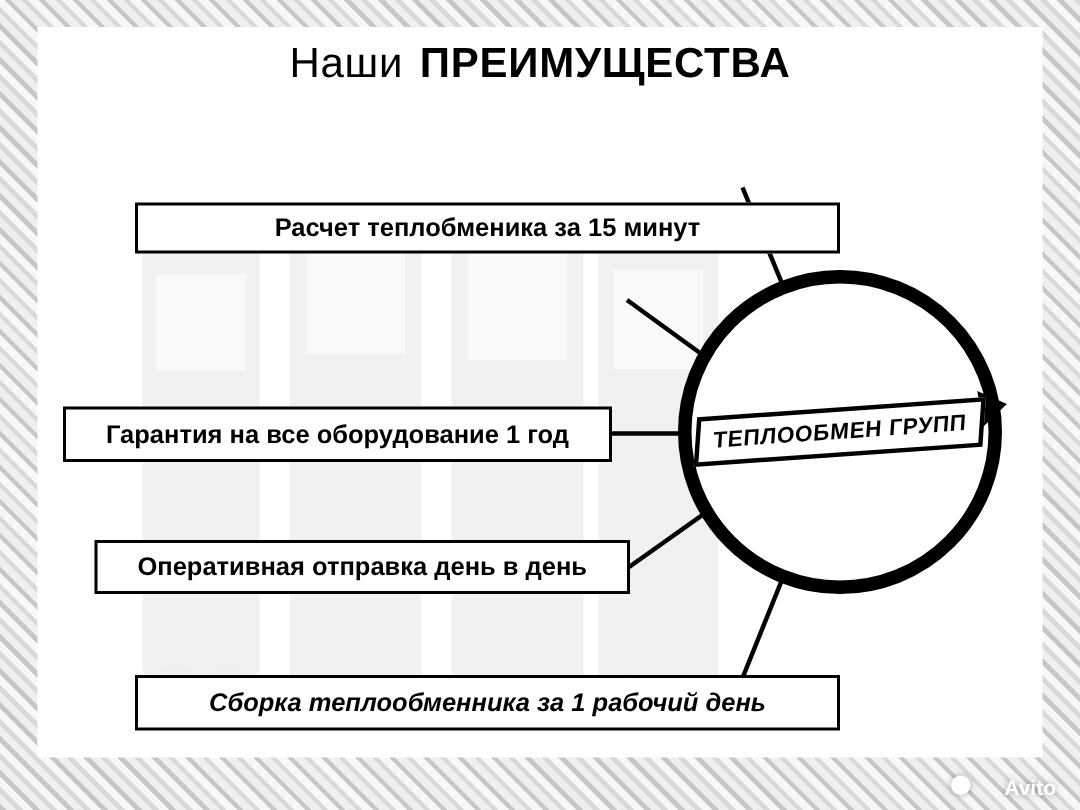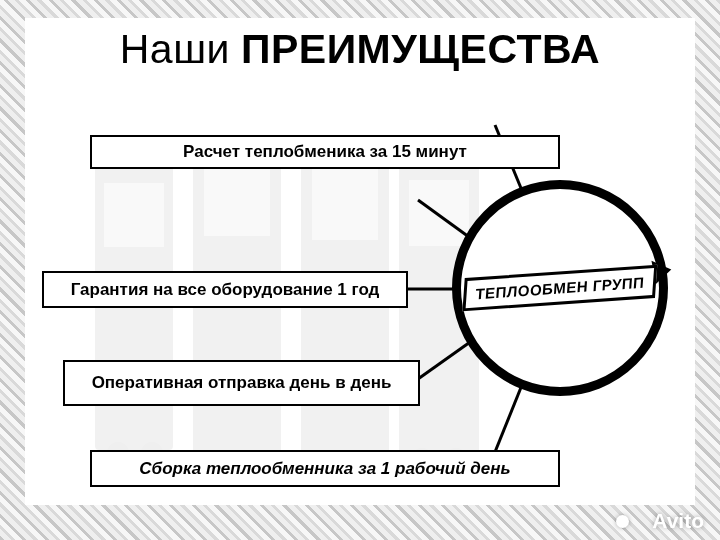--- a/index.html
+++ b/index.html
@@ -43,42 +43,42 @@
   .g2 { left: 128px; top: 8px;  width: 88px; height: 332px; }
   .g3 { left: 236px; top: 14px; width: 88px; height: 326px; }
   .g4 { left: 334px; top: 28px; width: 80px; height: 300px; }
 
   
   .title {
     position: absolute;
     left: 0; top: 26px; width: 720px;
     margin: 0;
     display: flex; justify-content: center; align-items: baseline; gap: 11px;
-    font-size: 41px; letter-spacing: .5px;
+    font-size: 28px; letter-spacing: .5px;
   }
   .title .t-normal { font-weight: 400; }
   .title .t-bold   { font-weight: 800; }
 
   
   .connectors { position: absolute; left: 0; top: 0; width: 720px; height: 540px; }
   .connectors line { stroke: #000; stroke-width: 3; }
 
   
   .adv-box {
     position: absolute;
     box-sizing: border-box;
     border: 2px solid #000;
     background: #ffffff;
     display: flex; align-items: center; justify-content: center;
     font-weight: 700; font-size: 17px; white-space: nowrap;
   }
   .box-0 { left: 90px; top: 93px;  width: 470px; height: 34px; margin-top: 42px; }
   .box-1 { left: 63px; top: 184px; width: 357px; height: 36px; }
   .box-2 { left: 42px; top: 271px; width: 366px; height: 37px; }
-  .box-3 { left: 63px; top: 360px; width: 357px; height: 46px; }
+  .box-3 { left: 63px; top: 360px; width: 357px; height: 36px; }
   .box-4 { left: 90px; top: 450px; width: 470px; height: 37px; font-style: italic; }
 
   
   .logo-circle {
     position: absolute;
     left: 452px; top: 180px;
     width: 216px; height: 216px;
     box-sizing: border-box;
     border: 9px solid #000;
     border-radius: 50%;
@@ -111,23 +111,23 @@
     background: #ffffff;
     padding: 5px 9px;
     font-weight: 800; font-size: 15px; letter-spacing: .5px;
     white-space: nowrap;
   }
 
   
   .watermark {
     position: absolute;
     right: 16px; bottom: 7px;
-    display: flex; align-items: center; gap: 23px;
+    display: flex; gap: 23px;
     color: #ffffff;
-    font-size: 21px; font-weight: 700;
+    font-size: 14px; font-weight: 700;
     text-shadow: 0 0 5px rgba(0,0,0,.35);
   }
   .wm-dot {
     width: 13px; height: 13px; border-radius: 50%;
     background: #ffffff;
     box-shadow: 0 0 4px rgba(0,0,0,.3);
   }
 </style>
 </head>
 <body>

